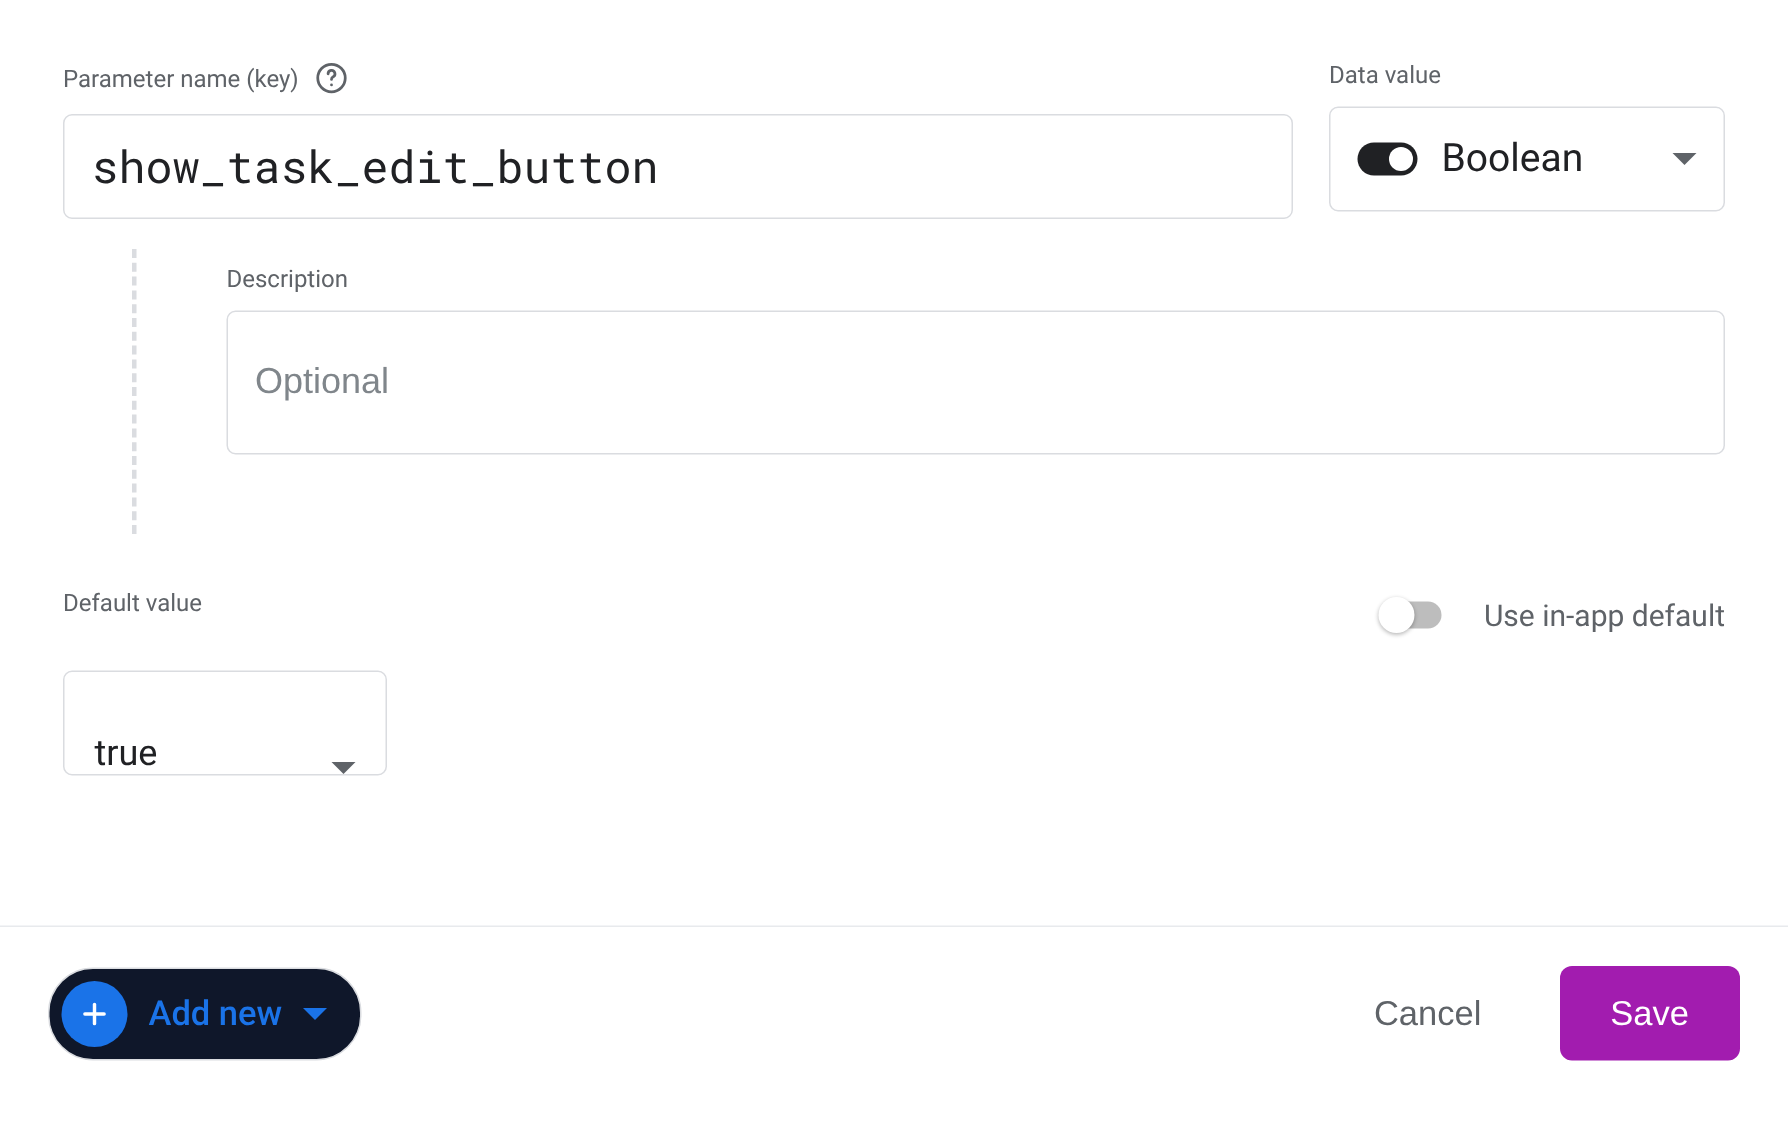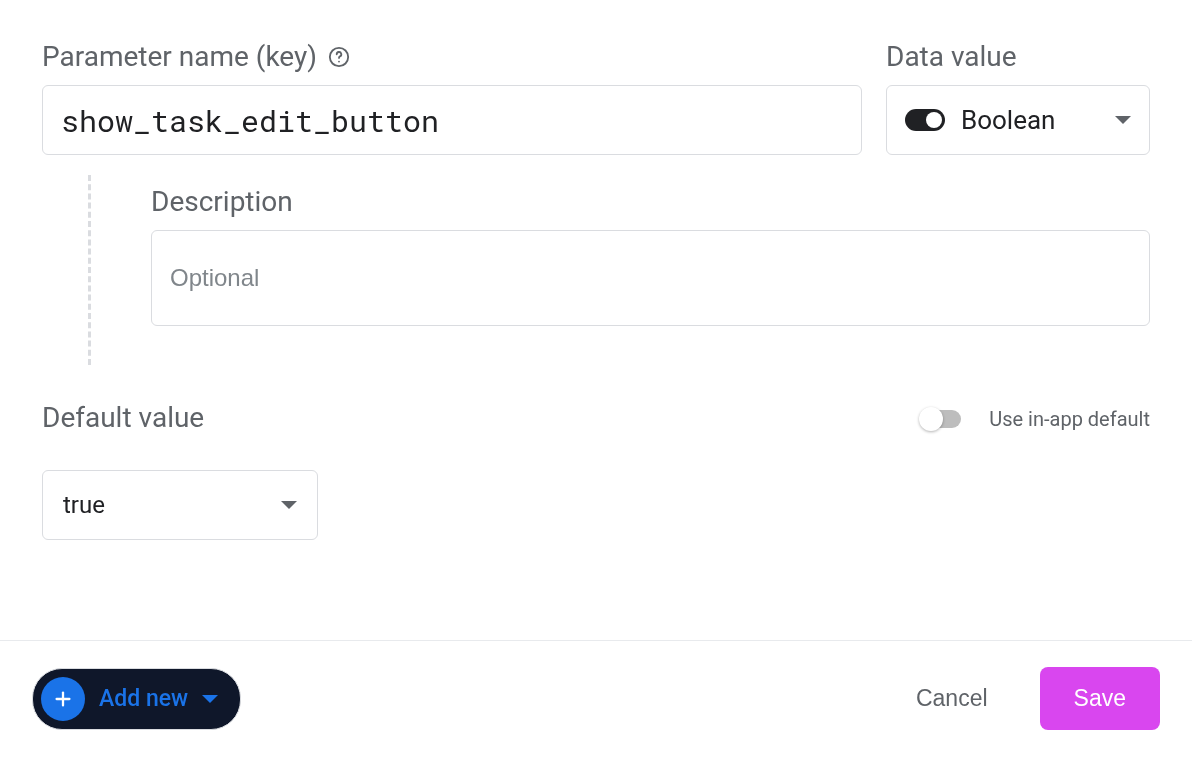--- a/index.html
+++ b/index.html
@@ -26,21 +26,21 @@
       display: flex;
       flex-direction: column;
     }
     .field-group.param-name {
       flex: 1;
     }
     .field-group.data-type {
       width: 264px;
     }
     .label {
-      font-size: 28px;
+      font-size: 16px;
       color: #5f6368;
       margin-bottom: 12px;
       display: flex;
       align-items: center;
       gap: 10px;
     }
     .help-icon {
       width: 24px;
       height: 24px;
       display: inline-flex;
@@ -137,26 +137,26 @@
       display: flex;
       justify-content: space-between;
       align-items: flex-start;
       margin-top: 36px;
     }
     .default-left {
       display: flex;
       flex-direction: column;
     }
     .default-select {
-      width: 276px;
+      width: 216px;
       height: 70px;
       border: 1px solid #dadce0;
       border-radius: 6px;
       display: flex;
-      align-items: center;
+      align-items: flex-end;
       padding: 0 20px;
       margin-top: 24px;
       cursor: pointer;
     }
     .default-select .value-text {
       font-size: 24px;
       color: #202124;
       flex: 1;
     }
     .inapp-toggle {
@@ -237,21 +237,21 @@
     }
     .cancel-btn {
       color: #5f6368;
       font-size: 23px;
       font-weight: 500;
       cursor: pointer;
       background: none;
       border: none;
     }
     .save-btn {
-      background: #d946ef;
+      background: #a21caf;
       color: #fff;
       font-size: 23px;
       font-weight: 500;
       border: none;
       border-radius: 8px;
       padding: 18px 34px;
       cursor: pointer;
     }
   </style>
 </head>

